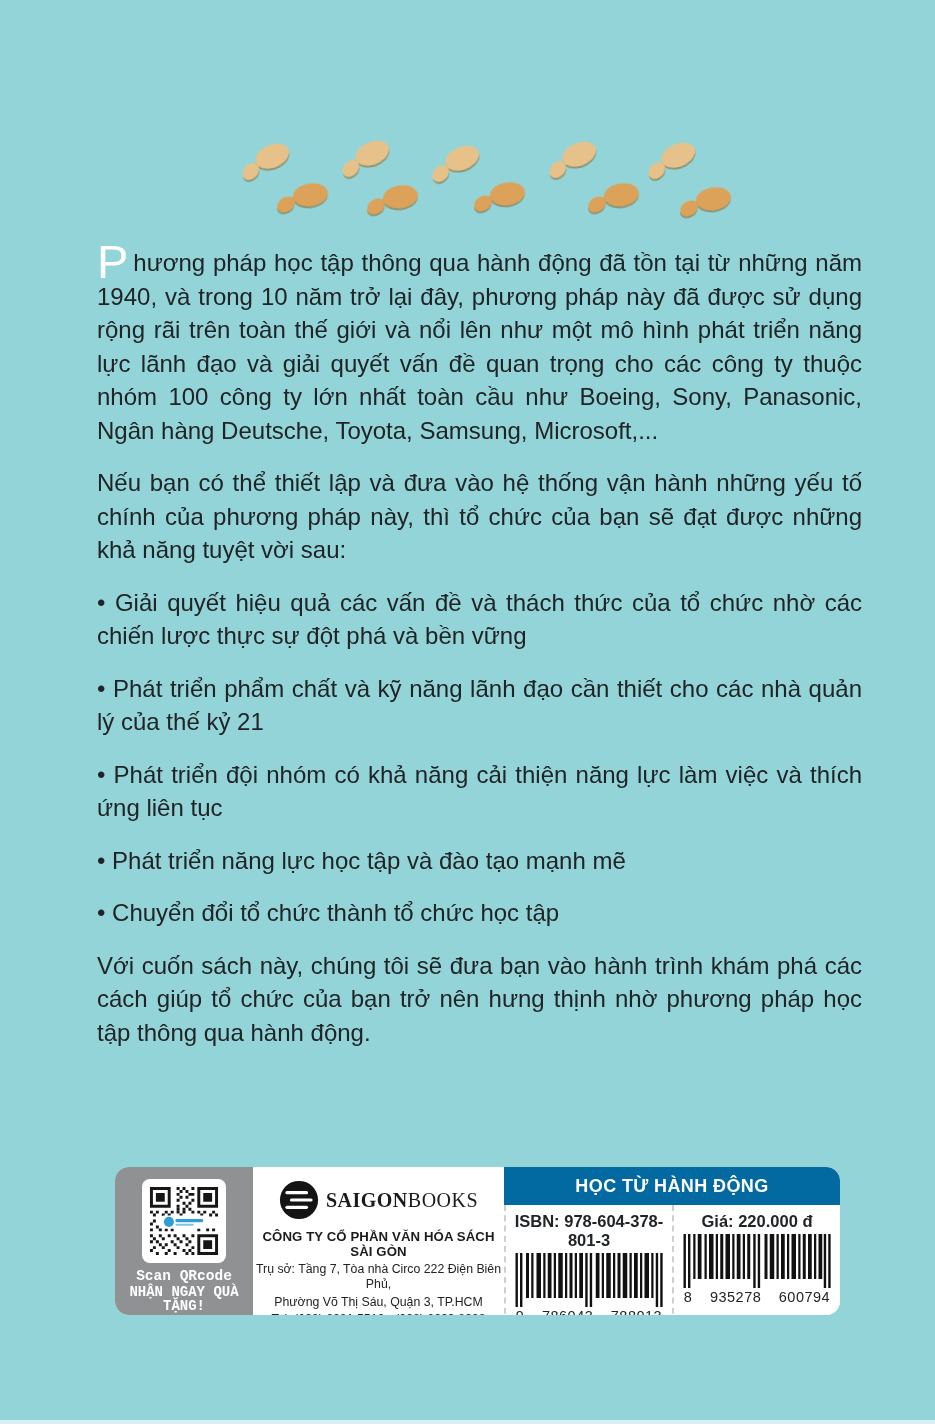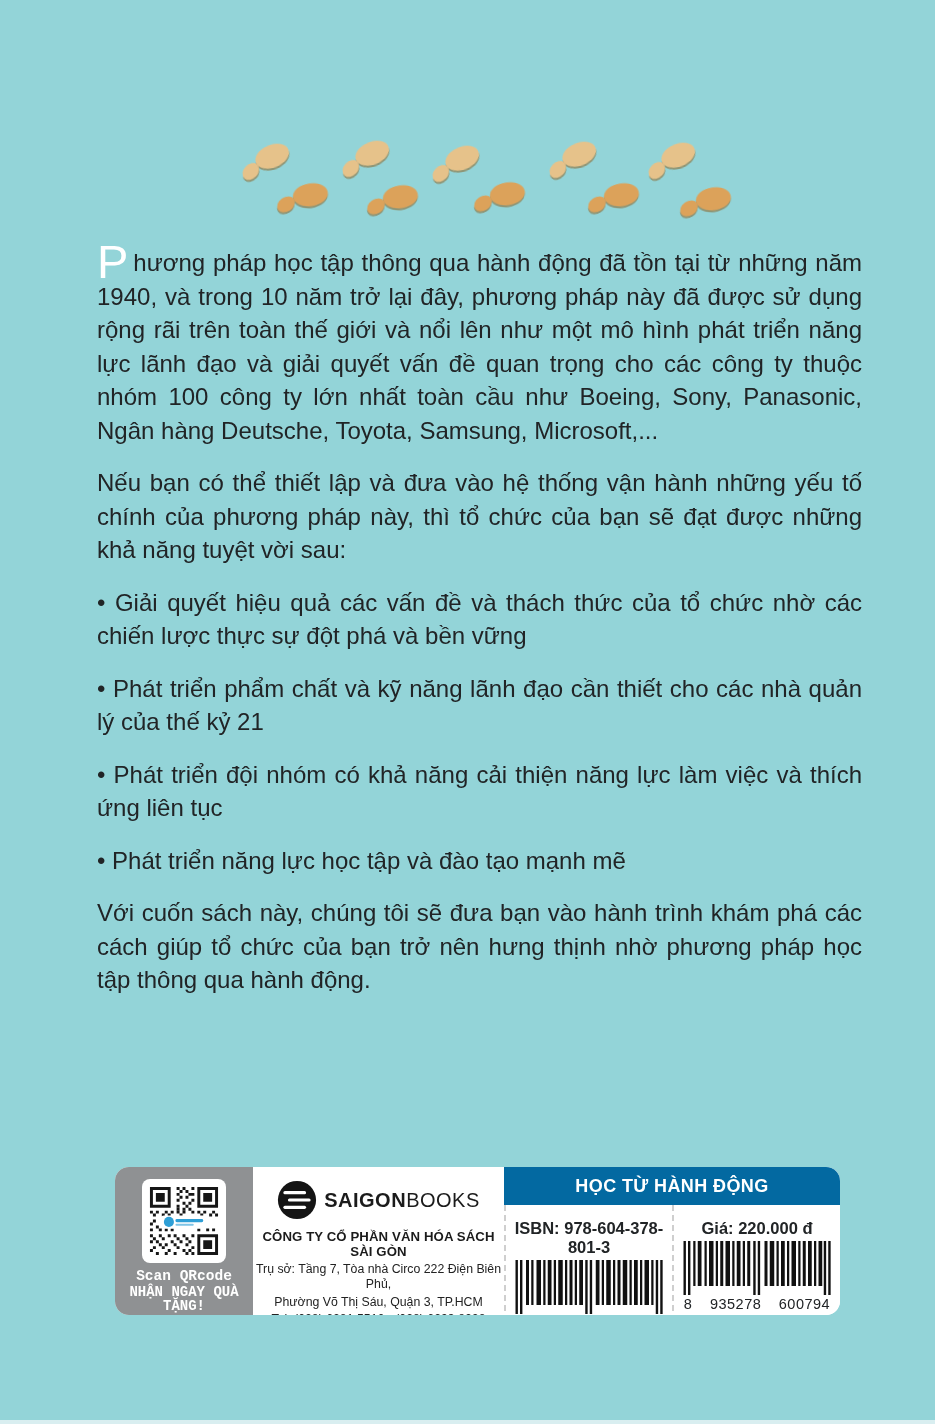--- a/index.html
+++ b/index.html
@@ -29,33 +29,33 @@
   .qr-sec{width:138px;background:#8f9193;color:#fff;text-align:center;
           flex:none;box-sizing:border-box;font-family:Liberation Mono, monospace;}
   .qr-card{width:84px;height:84px;background:#fff;border-radius:8px;
            margin:12px auto 5px auto;padding:5px;box-sizing:border-box;}
   .qr-card svg{width:100%;height:100%;display:block;}
   .scan-label{font-size:14.5px;font-weight:bold;line-height:16px;}
   .gift-label{font-size:14px;font-weight:bold;line-height:14px;margin-top:1px;}
   .promo-url{font-size:11.5px;font-weight:bold;font-style:italic;line-height:13px;}
   .pub-sec{width:251px;background:#fff;text-align:center;flex:none;
            box-sizing:border-box;padding-top:12px;color:#1b1b1b;}
-  .logo-row{display:flex;align-items:center;justify-content:center;gap:7px;height:42px;}
+  .logo-row{display:flex;align-items:center;justify-content:center;gap:7px;height:42px;font-family:Liberation Serif, serif;}
   .logo-mark{width:40px;height:40px;flex:none;}
   .logo-word{font-size:20px;letter-spacing:.5px;white-space:nowrap;}
   .logo-word .w1{font-weight:bold;}
   .logo-word .w2{font-weight:normal;color:#1b1b1b;}
   .company{font-size:13.2px;font-weight:bold;margin-top:8px;letter-spacing:.1px;}
   .addr{font-size:12.3px;line-height:14.8px;margin-top:3px;color:#222;}
   .code-sec{flex:1;display:flex;flex-direction:column;background:#fff;}
   .title-bar{height:38px;background:#0369a1;color:#fff;display:flex;
              align-items:center;justify-content:center;font-weight:bold;
              font-size:18px;letter-spacing:.4px;flex:none;}
   .codes{flex:1;display:flex;border-left:2px dashed #cfcfcf;}
-  .code-block{flex:1;text-align:center;padding-top:14px;box-sizing:border-box;}
+  .code-block{flex:1;text-align:center;padding-top:7px;box-sizing:border-box;}
   .code-block + .code-block{border-left:2px dashed #cfcfcf;}
   .code-label{font-size:16.5px;font-weight:bold;margin-bottom:3px;}
   .bars{width:150px;height:54px;display:block;margin:0 auto;fill:#111;}
   .digits{font-size:14.5px;word-spacing:13px;margin-top:1px;letter-spacing:.5px;}
   .bottom-strip{position:absolute;left:0;right:0;bottom:0;height:4px;background:#d9eef0;}
 </style>
 </head>
 <body>
 
 <div class="page">
@@ -102,20 +102,21 @@
         </svg></span>
   </div>
 
   <div class="copy">
     <p><span class="dropcap">P</span><span>hương pháp học tập thông qua hành động đã tồn tại từ những năm 1940, và trong 10 năm trở lại đây, phương pháp này đã được sử dụng rộng rãi trên toàn thế giới và nổi lên như một mô hình phát triển năng lực lãnh đạo và giải quyết vấn đề quan trọng cho các công ty thuộc nhóm 100 công ty lớn nhất toàn cầu như Boeing, Sony, Panasonic, Ngân hàng Deutsche, Toyota, Samsung, Microsoft,...</span></p>
     <p>Nếu bạn có thể thiết lập và đưa vào hệ thống vận hành những yếu tố chính của phương pháp này, thì tổ chức của bạn sẽ đạt được những khả năng tuyệt vời sau:</p>
     <p>• Giải quyết hiệu quả các vấn đề và thách thức của tổ chức nhờ các chiến lược thực sự đột phá và bền vững</p>
     <p>• Phát triển phẩm chất và kỹ năng lãnh đạo cần thiết cho các nhà quản lý của thế kỷ 21</p>
     <p>• Phát triển đội nhóm có khả năng cải thiện năng lực làm việc và thích ứng liên tục</p>
     <p>• Phát triển năng lực học tập và đào tạo mạnh mẽ</p>
+    <p>• Chuyển đổi tổ chức thành tổ chức học tập</p>
     <p>Với cuốn sách này, chúng tôi sẽ đưa bạn vào hành trình khám phá các cách giúp tổ chức của bạn trở nên hưng thịnh nhờ phương pháp học tập thông qua hành động.</p>
   </div>
 
   <div class="info-box">
 
     <div class="qr-sec">
       <div class="qr-card">
         <svg viewBox="0 0 25 25">
           <rect x="0" y="0" width="25" height="25" fill="#fff"></rect>
           <g fill="#161616">

